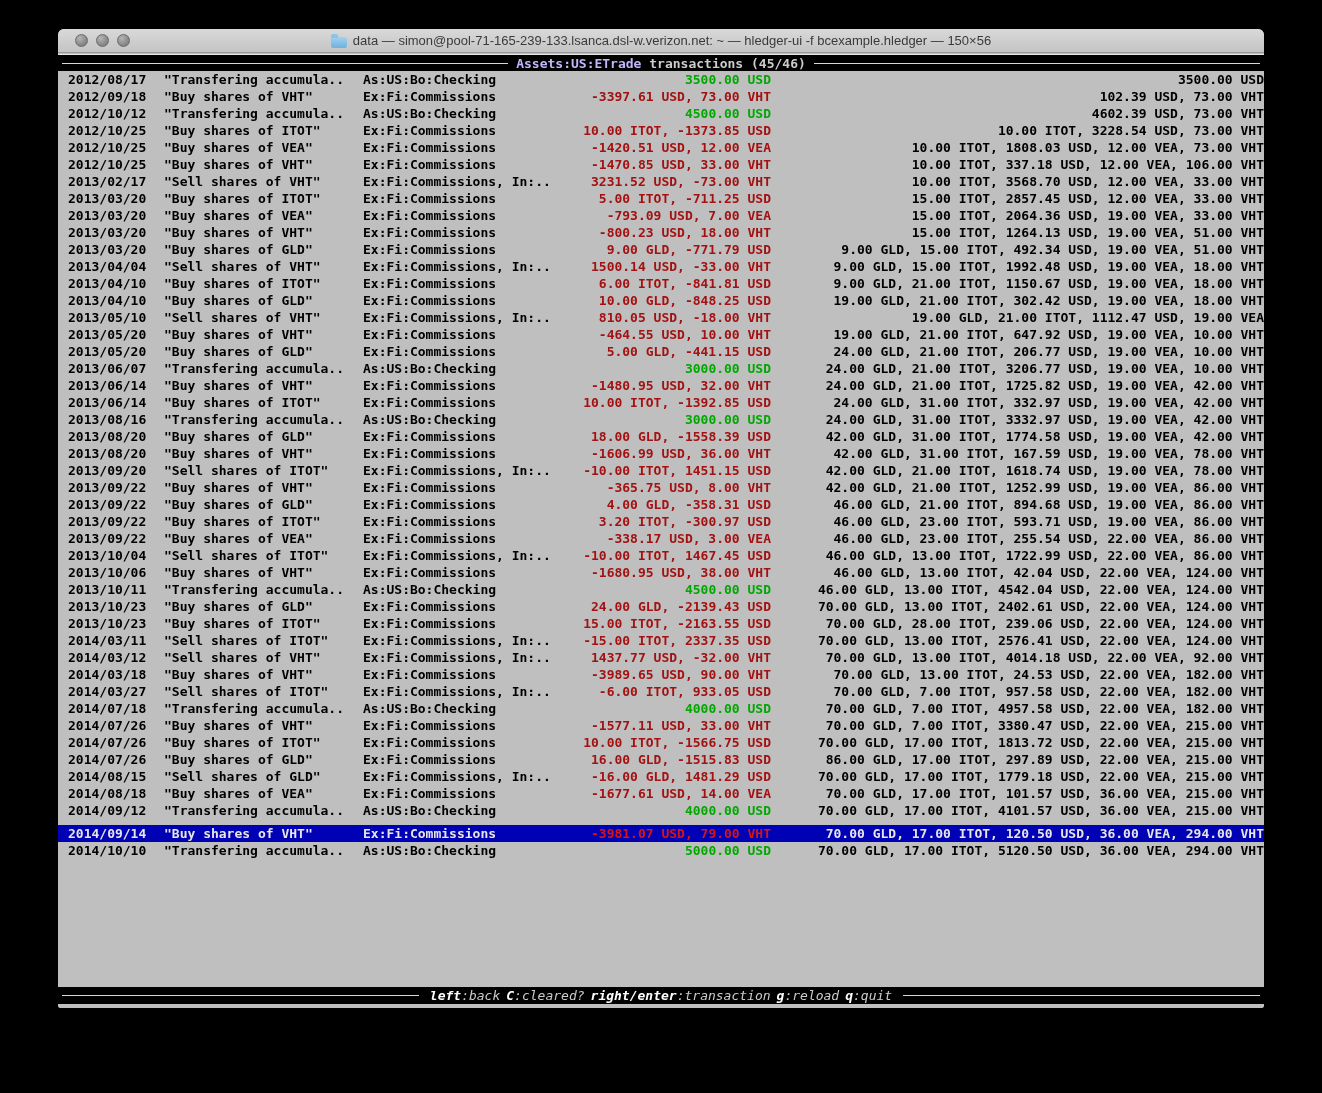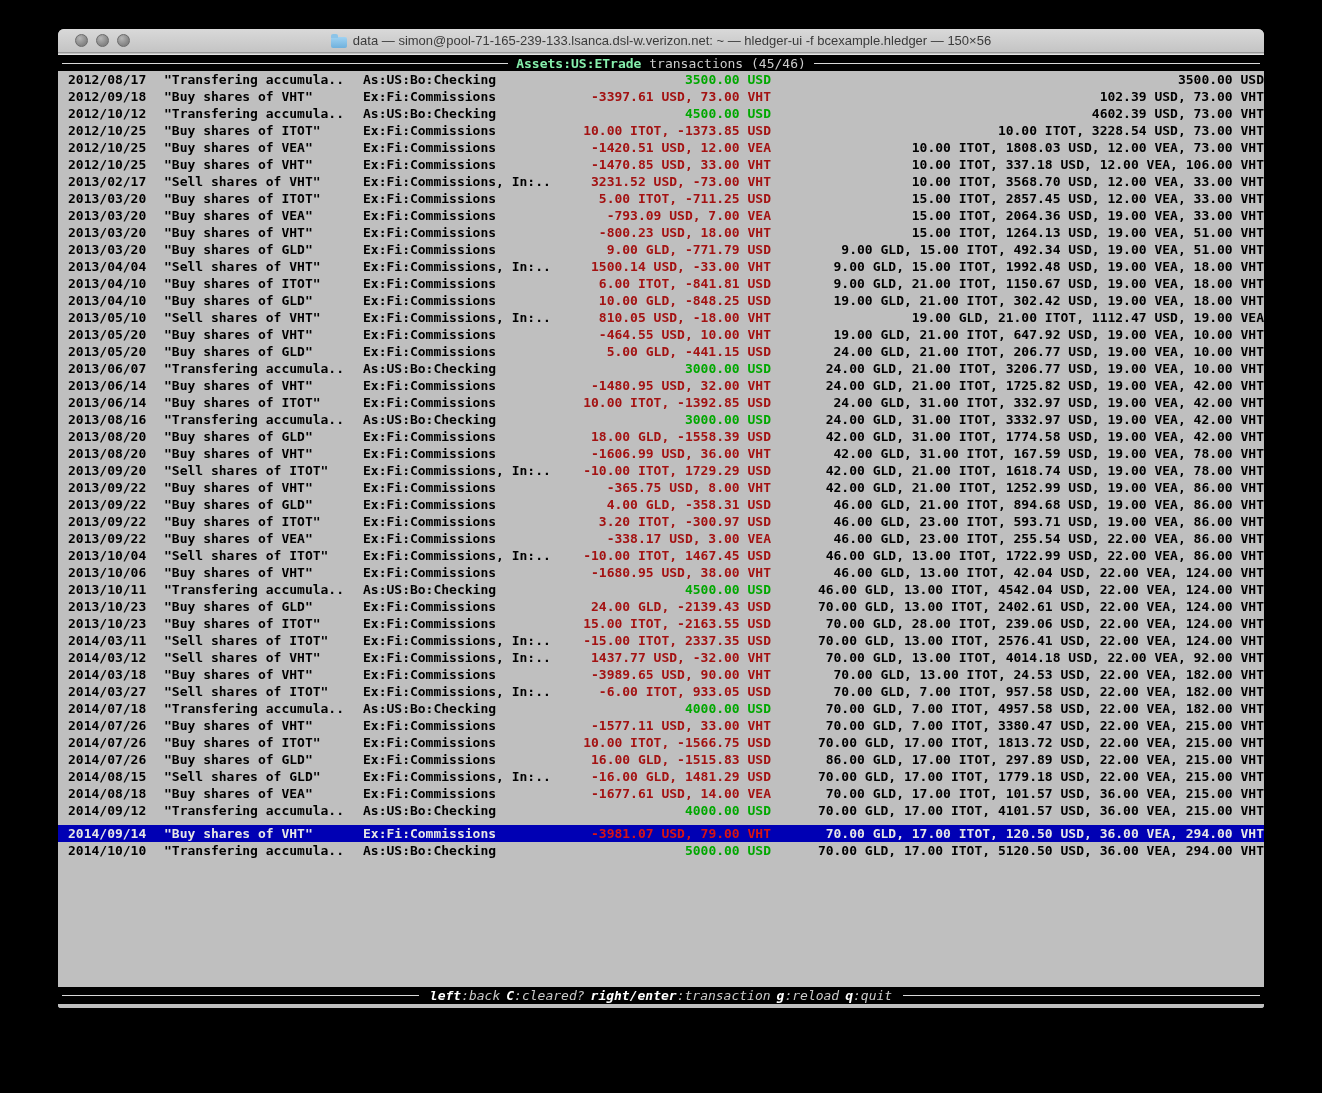--- a/index.html
+++ b/index.html
@@ -29,22 +29,22 @@
     background:#8cc4e8;border-radius:2px 2px 0 0;}
 
   
   .terminal{position:absolute;left:0;top:25px;right:0;bottom:0;background:var(--terminal_bg);
     font-size:13px;font-weight:bold;color:#000;}
 
   .tbar{height:17px;background:var(--bar_bg);display:flex;align-items:center;
     color:var(--bar_text);white-space:nowrap;}
   .tbar .hline{flex:1;height:0;border-top:1px solid #d8d8d8;margin:0 4px;}
   .bar-label{padding:0 4px;}
-  .bar-strong{font-weight:bold;color:#86efac;}
-  .bar-normal{font-weight:normal;color:var(--bar_dim);}
+  .bar-strong{font-weight:bold;color:#c4b5fd;}
+  .bar-normal{font-weight:bold;color:var(--bar_dim);}
   .topbar{border-top:1px solid #e5e5e5;}
 
   .txlist{}
   .row{height:17px;line-height:17px;display:flex;white-space:nowrap;
     padding-left:10px;}
   .c-date{width:96px;flex:none;}
   .c-desc{width:199px;flex:none;overflow:hidden;}
   .c-acct{width:210px;flex:none;overflow:hidden;}
   .c-chg{width:198px;flex:none;text-align:right;}
   .c-bal{flex:1;text-align:right;overflow:hidden;}
@@ -242,21 +242,21 @@
     <span class="c-date">2013/08/20</span>
     <span class="c-desc">"Buy shares of VHT"</span>
     <span class="c-acct">Ex:Fi:Commissions</span>
     <span class="c-chg neg">-1606.99 USD, 36.00 VHT</span>
     <span class="c-bal">42.00 GLD, 31.00 ITOT, 167.59 USD, 19.00 VEA, 78.00 VHT</span>
   </div>
         <div class="row">
     <span class="c-date">2013/09/20</span>
     <span class="c-desc">"Sell shares of ITOT"</span>
     <span class="c-acct">Ex:Fi:Commissions, In:..</span>
-    <span class="c-chg neg">-10.00 ITOT, 1729.29 USD</span>
+    <span class="c-chg neg">-10.00 ITOT, 1451.15 USD</span>
     <span class="c-bal">42.00 GLD, 21.00 ITOT, 1618.74 USD, 19.00 VEA, 78.00 VHT</span>
   </div>
         <div class="row">
     <span class="c-date">2013/09/22</span>
     <span class="c-desc">"Buy shares of VHT"</span>
     <span class="c-acct">Ex:Fi:Commissions</span>
     <span class="c-chg neg">-365.75 USD, 8.00 VHT</span>
     <span class="c-bal">42.00 GLD, 21.00 ITOT, 1252.99 USD, 19.00 VEA, 86.00 VHT</span>
   </div>
         <div class="row">

